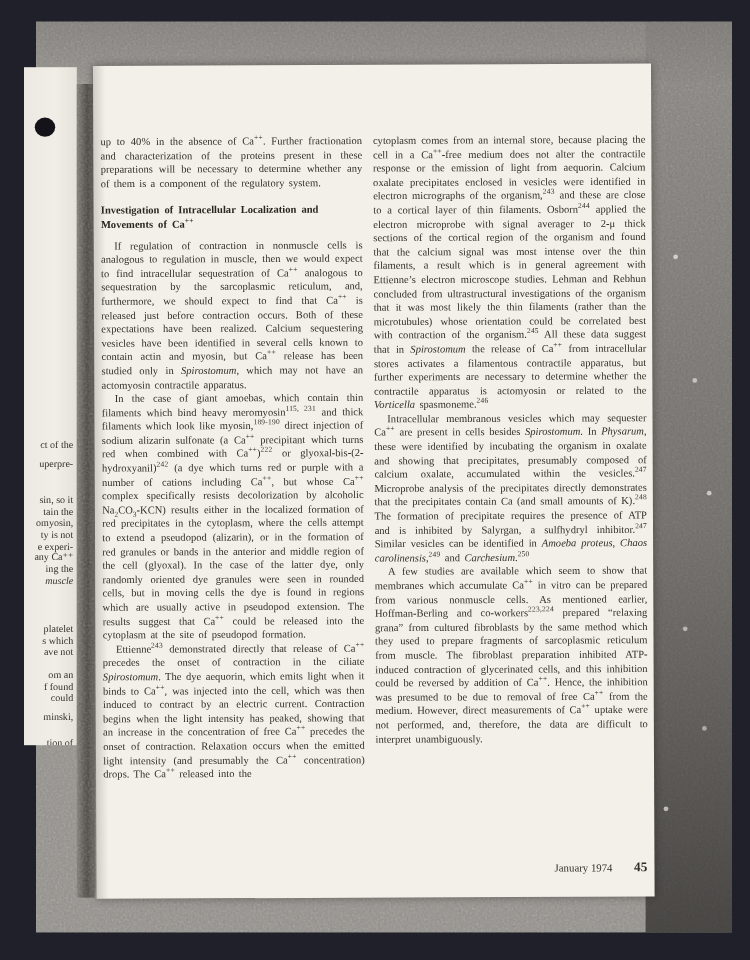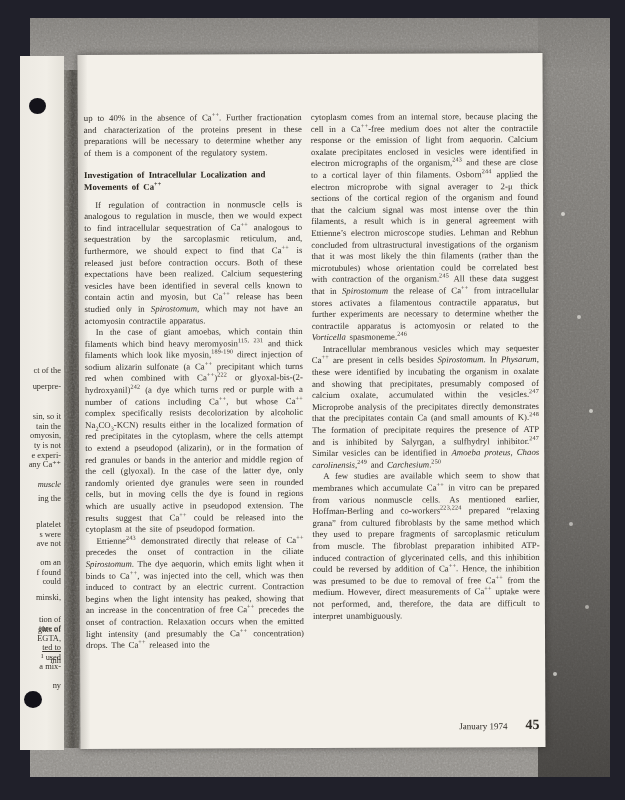--- a/index.html
+++ b/index.html
@@ -15,21 +15,21 @@
   .specks{position:absolute;left:0;top:0;width:2px;height:2px;border-radius:50%;background:transparent;
     box-shadow:532px 195px 0 1px rgba(235,233,228,0.75),
                548px 298px 0 1px rgba(235,233,228,0.65),
                560px 392px 0 1px rgba(235,233,228,0.7),
                540px 505px 0 1px rgba(235,233,228,0.6),
                524px 655px 0 1px rgba(235,233,228,0.7),
                556px 588px 0 1px rgba(235,233,228,0.55),
                62px 122px 0 1px rgba(40,38,34,0.8),
                74px 140px 0 0.5px rgba(40,38,34,0.7);}
   
-  .left-strip{position:absolute;left:20px;top:56px;width:44px;height:694px;
+  .left-strip{position:absolute;left:20px;top:56px;width:44px;height:565px;
     background:linear-gradient(90deg,#ece9e2,#f1eee7 60%,#e4e1d9);overflow:hidden;}
   .frag{position:absolute;right:3px;white-space:nowrap;font-size:8.4px;line-height:9.8px;color:#34302a;}
   .punch-hole{position:absolute;border-radius:50%;background:#14131a;}
   .hole-top{left:9px;top:42px;width:17px;height:16px;}
   .hole-bottom{left:4px;top:635px;width:18px;height:17px;}
   
   .gutter{position:absolute;left:64px;top:70px;width:15px;height:678px;
     background:linear-gradient(90deg,#807d76,#55524b 40%,#484540 60%,#716e67);}
   
   .page{position:absolute;left:79px;top:54px;width:465px;height:694px;background:#f3f0e9;
@@ -39,21 +39,21 @@
   .col{position:absolute;top:58px;color:#322e29;}
   .col-left{left:6px;width:218px;}
   .col-right{left:233px;width:227px;}
   .para{margin:0;text-align:justify;font-size:8.8px;line-height:11.6px;word-spacing:1.4px;}
   .para.indent{text-indent:11px;}
   .para.flush{text-indent:0;}
   .para.heading{font-weight:bold;text-align:left;margin:11px 0 6px 0;color:#29251f;word-spacing:2px;}
   sup{font-size:6.2px;line-height:0;vertical-align:super;letter-spacing:0.2px;}
   sub{font-size:6.2px;line-height:0;}
   .footer{position:absolute;top:664px;right:6px;font-size:9px;color:#322e29;}
-  .footer .pagenum{font-weight:bold;margin-left:18px;font-size:14px;}
+  .footer .pagenum{font-weight:bold;margin-left:18px;font-size:11px;}
 </style>
 </head>
 <body>
 
 <div class="canvas">
 
   <div class="bed">
     <svg class="grain-svg" xmlns="http://www.w3.org/2000/svg" preserveAspectRatio="none" opacity="0.55">
       <defs>
         <filter id="grain" x="0" y="0" width="100%" height="100%">
@@ -75,24 +75,24 @@
     <div class="punch-hole hole-top"></div>
     <div class="punch-hole hole-bottom"></div>
   <div class="frag" style="top: 310px;">ct of the</div>
       <div class="frag" style="top: 326px;">uperpre-</div>
       <div class="frag" style="top: 356px;">sin, so it</div>
       <div class="frag" style="top: 366px;">tain the</div>
       <div class="frag" style="top: 375px;">omyosin,</div>
       <div class="frag" style="top: 385px;">ty is not</div>
       <div class="frag" style="top: 395px;">e experi-</div>
       <div class="frag" style="top: 404px;">any Ca⁺⁺</div>
-      <div class="frag" style="top: 438px;">ing the</div>
+      <div class="frag" style="top: 414px;">ing the</div>
       <div class="frag" style="top: 424px; font-style: italic;">muscle</div>
       <div class="frag" style="top: 464px;">platelet</div>
-      <div class="frag" style="top: 474px;">s were</div>
+      <div class="frag" style="top: 474px;">s which</div>
       <div class="frag" style="top: 483px;">ave not</div>
       <div class="frag" style="top: 493px; margin-top: 44px;">minski,</div>
       <div class="frag" style="top: 502px;">om an</div>
       <div class="frag" style="top: 512px;">f found</div>
       <div class="frag" style="top: 521px;">could</div>
       <div class="frag" style="top: 549px; margin-top: 20px;">ghts of</div>
       <div class="frag" style="top: 559px;">tion of</div>
       <div class="frag" style="top: 568px; text-align: center;">ture of</div>
       <div class="frag" style="top: 578px;">EGTA,</div>
       <div class="frag" style="top: 587px; text-decoration: underline;">ted to</div>

